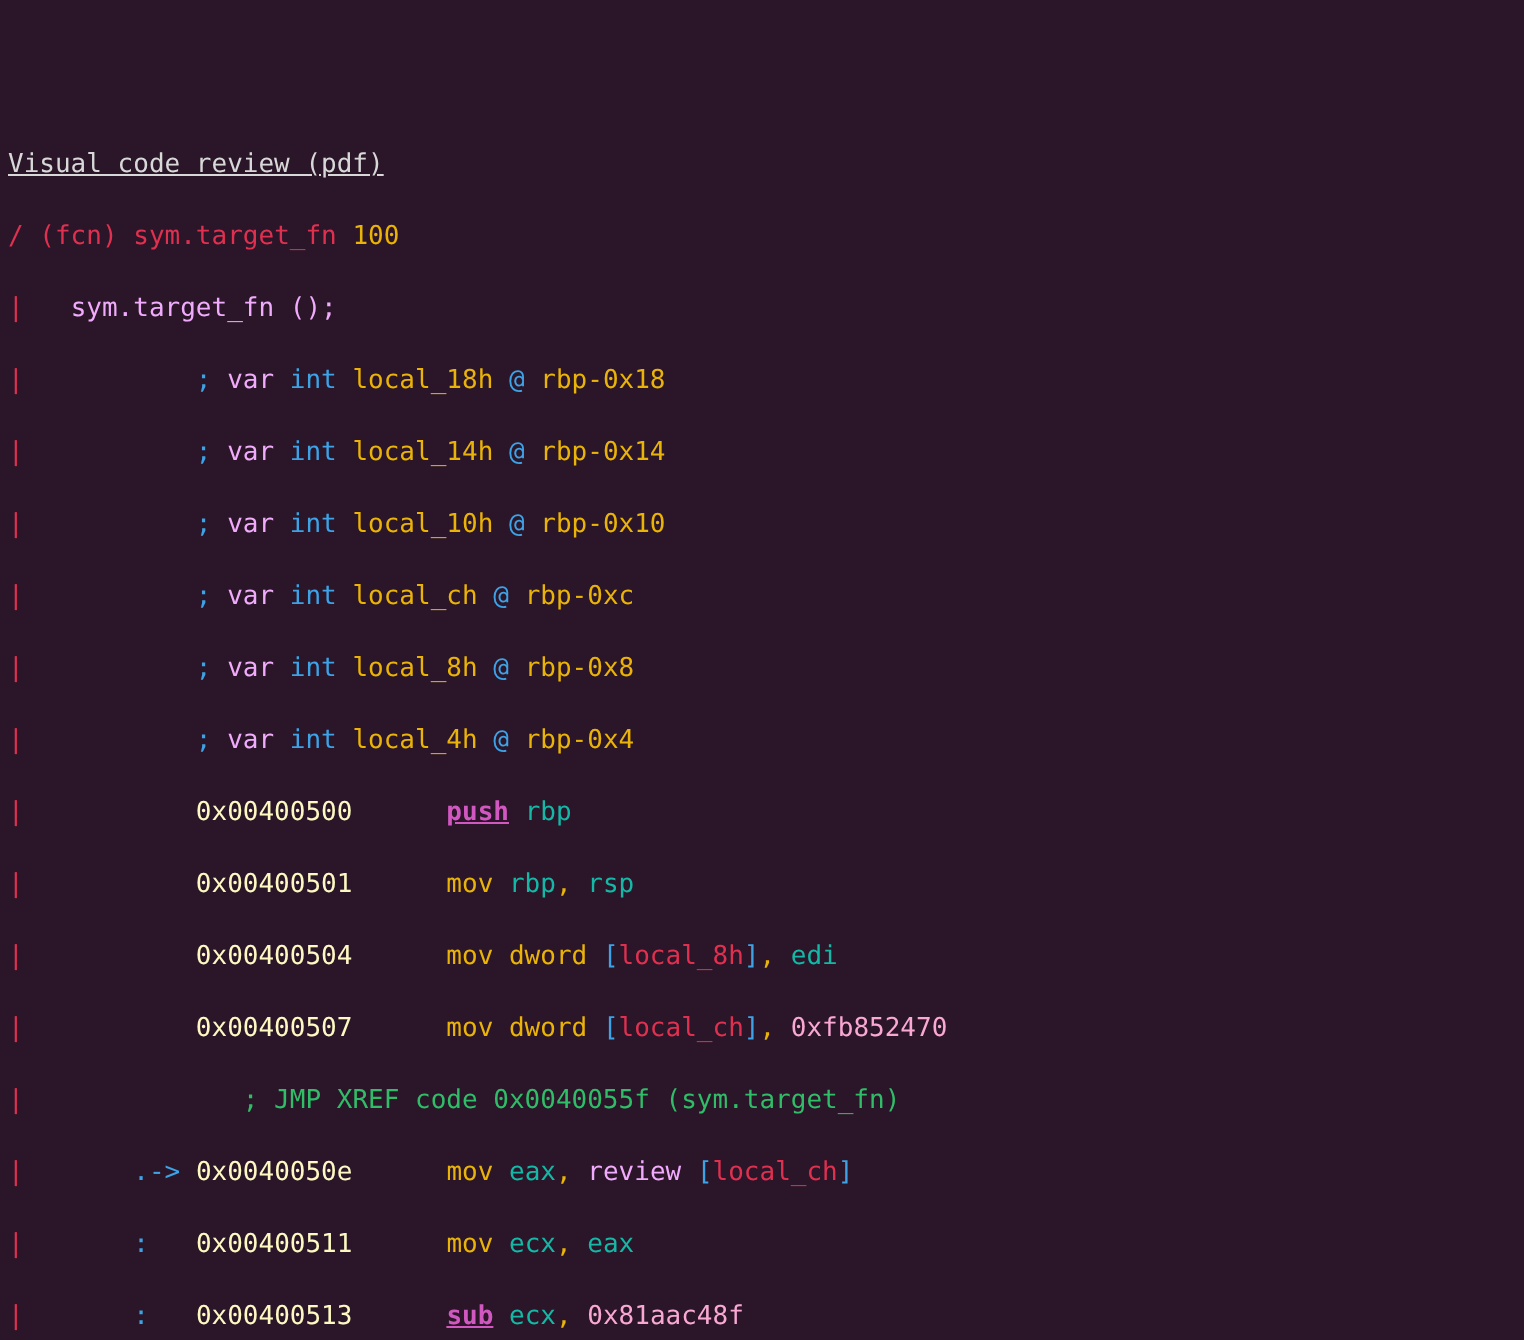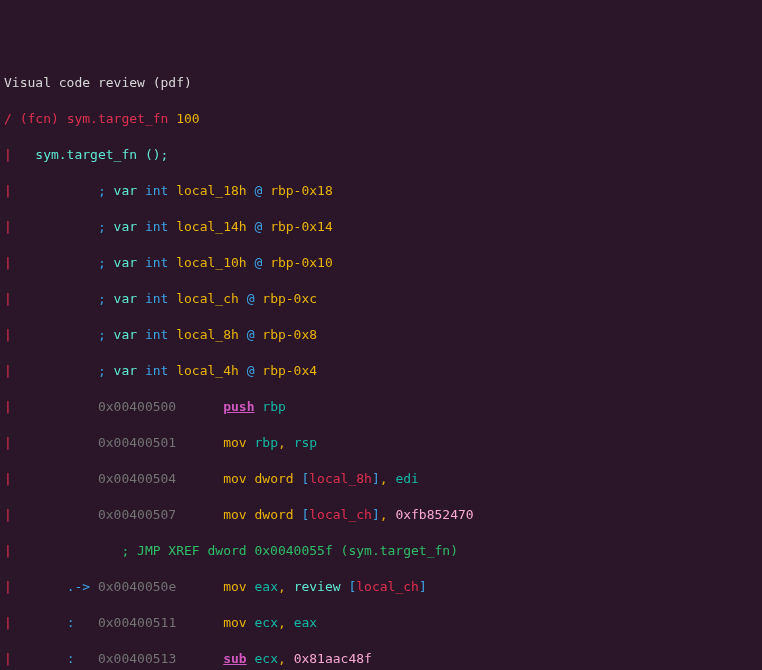--- a/index.html
+++ b/index.html
@@ -6,27 +6,27 @@
   body {
     background: #2a1628;
     font-family: "DejaVu Sans Mono", "Menlo", "Consolas", monospace;
     font-size: 13px;
     line-height: 18px;
     color: #c0c0c0;
     white-space: pre;
     padding: 2px 4px;
     width: 762px;
   }
-  .title { color: #d8d8d8; }
+  .title { color: #d8d8d8; text-decoration: underline; }
   .red { color: #e03050; }
-  .orange { color: #737373; }
+  .orange { color: #fef9c3; }
   .blue { color: #3da2e6; }
   .cyan { color: #14b8a6; }
   .white { color: #eab308; }
-  .magenta { color: #5eead4; }
+  .magenta { color: #f0abfc; }
   .mag-bold { color: #d158c1; font-weight: bold; text-decoration: underline; }
   .green { color: #2fbd68; }
   .gold { color: #f9a8d4; }
   .line { display: block; }
 </style>
 </head>
 <body>
 
 
 
@@ -36,21 +36,21 @@
 <span class="line"><span class="red">|           </span><span class="blue">; </span><span class="magenta">var</span><span class="blue"> </span><span class="blue">int</span><span class="blue"> </span><span class="white">local_18h</span><span class="blue"> @ </span><span class="white">rbp-0x18</span></span>
 <span class="line"><span class="red">|           </span><span class="blue">; </span><span class="magenta">var</span><span class="blue"> </span><span class="blue">int</span><span class="blue"> </span><span class="white">local_14h</span><span class="blue"> @ </span><span class="white">rbp-0x14</span></span>
 <span class="line"><span class="red">|           </span><span class="blue">; </span><span class="magenta">var</span><span class="blue"> </span><span class="blue">int</span><span class="blue"> </span><span class="white">local_10h</span><span class="blue"> @ </span><span class="white">rbp-0x10</span></span>
 <span class="line"><span class="red">|           </span><span class="blue">; </span><span class="magenta">var</span><span class="blue"> </span><span class="blue">int</span><span class="blue"> </span><span class="white">local_ch</span><span class="blue"> @ </span><span class="white">rbp-0xc</span></span>
 <span class="line"><span class="red">|           </span><span class="blue">; </span><span class="magenta">var</span><span class="blue"> </span><span class="blue">int</span><span class="blue"> </span><span class="white">local_8h</span><span class="blue"> @ </span><span class="white">rbp-0x8</span></span>
 <span class="line"><span class="red">|           </span><span class="blue">; </span><span class="magenta">var</span><span class="blue"> </span><span class="blue">int</span><span class="blue"> </span><span class="white">local_4h</span><span class="blue"> @ </span><span class="white">rbp-0x4</span></span>
 <span class="line"><span class="red">|           </span><span class="orange">0x00400500</span>      <span class="mag-bold">push</span> <span class="cyan">rbp</span></span>
 <span class="line"><span class="red">|           </span><span class="orange">0x00400501</span>      <span class="white">mov</span> <span class="cyan">rbp</span><span class="white">,</span> <span class="cyan">rsp</span></span>
 <span class="line"><span class="red">|           </span><span class="orange">0x00400504</span>      <span class="white">mov dword</span> <span class="blue">[</span><span class="red">local_8h</span><span class="blue">]</span><span class="white">,</span> <span class="cyan">edi</span></span>
 <span class="line"><span class="red">|           </span><span class="orange">0x00400507</span>      <span class="white">mov dword</span> <span class="blue">[</span><span class="red">local_ch</span><span class="blue">]</span><span class="white">,</span> <span class="gold">0xfb852470</span></span>
-<span class="line"><span class="red">|              </span><span class="green">; JMP XREF dword</span><span class="green"> </span><span class="green">0x0040055f</span><span class="green"> </span><span class="green">(sym.target_fn)</span></span>
+<span class="line"><span class="red">|              </span><span class="green">; JMP XREF code</span><span class="green"> </span><span class="green">0x0040055f</span><span class="green"> </span><span class="green">(sym.target_fn)</span></span>
 <span class="line"><span class="red">|</span>       <span class="blue">.-&gt;</span> <span class="orange">0x0040050e</span>      <span class="white">mov</span> <span class="cyan">eax</span><span class="white">,</span> <span class="magenta">review</span> <span class="blue">[</span><span class="red">local_ch</span><span class="blue">]</span></span>
 <span class="line"><span class="red">|</span>       <span class="blue">:</span>   <span class="orange">0x00400511</span>      <span class="white">mov</span> <span class="cyan">ecx</span><span class="white">,</span> <span class="cyan">eax</span></span>
 <span class="line"><span class="red">|</span>       <span class="blue">:</span>   <span class="orange">0x00400513</span>      <span class="mag-bold">sub</span> <span class="cyan">ecx</span><span class="white">,</span> <span class="gold">0x81aac48f</span></span>
 
 
 
 
 
 
 

